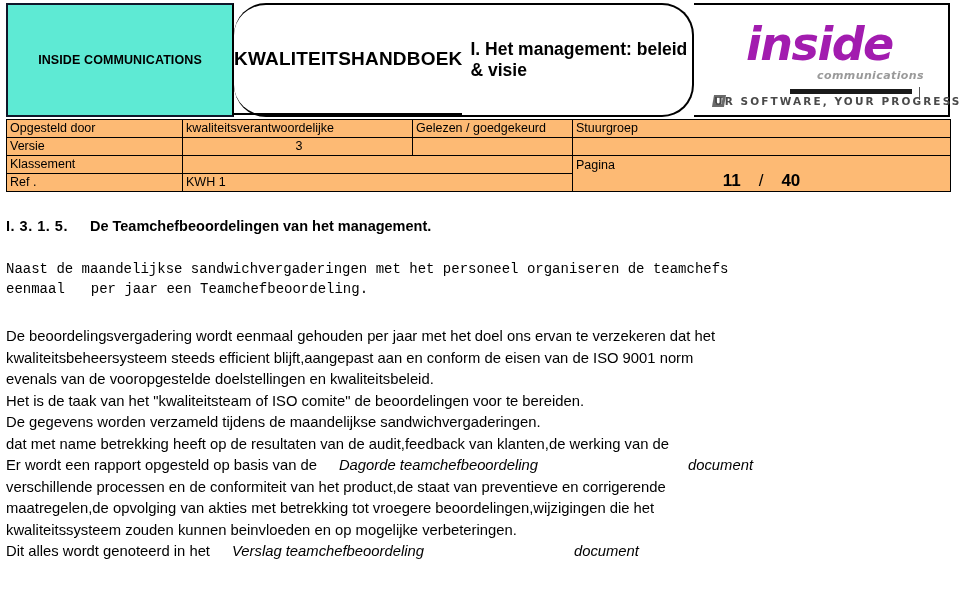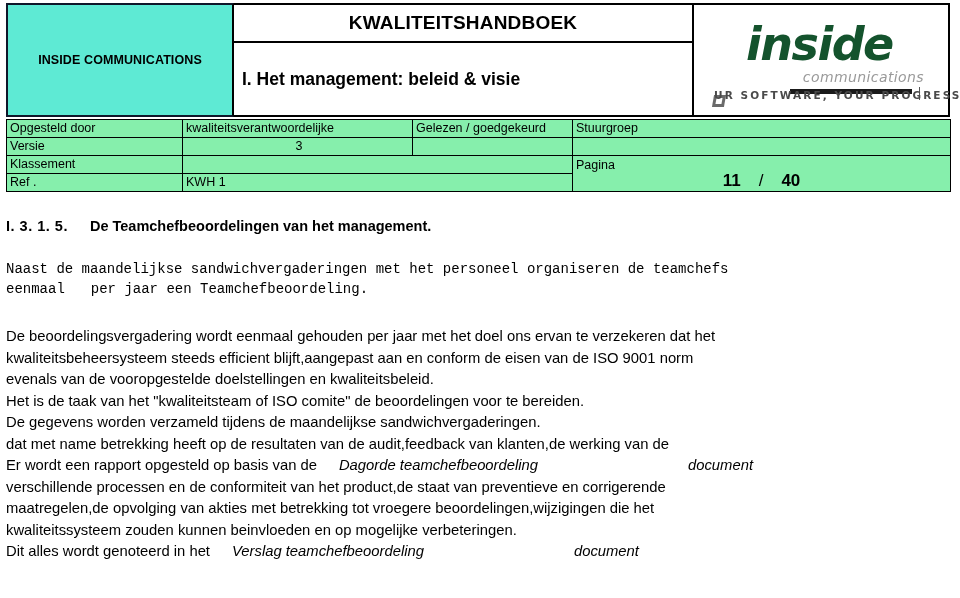--- a/index.html
+++ b/index.html
@@ -40,25 +40,26 @@
     font-size: 12.5px;
     font-weight: bold;
     letter-spacing: 0.1px;
     white-space: nowrap;
   }
 
   .title-cell {
     flex: 0 0 460px;
     width: 460px;
     display: flex;
-    flex-direction: column;
+    flex-direction: row;
     box-sizing: border-box;
     border-top: 2px solid #000;
     border-bottom: 2px solid #000;
     border-right: 2px solid #000;
+    border-radius: 32px;
   }
   .title-main {
     flex: 0 0 38px;
     display: flex;
     align-items: center;
     justify-content: center;
     border-bottom: 2px solid #000;
     box-sizing: border-box;
   }
   .title-main span {
@@ -96,55 +97,56 @@
     height: 96px;
     margin-top: 2px;
   }
   .logo-word {
     position: absolute;
     left: 34px;
     top: 8px;
     font-size: 46px;
     font-weight: bold;
     font-style: italic;
-    color: #14532d;
+    color: #a21caf;
     letter-spacing: -1.5px;
     line-height: 1;
     font-family: "DejaVu Sans", sans-serif;
   }
   .logo-comm {
     position: absolute;
     right: 6px;
     top: 56px;
-    font-size: 14px;
+    font-size: 11px;
     font-style: italic;
     color: #9a9a9a;
     letter-spacing: 0.4px;
     font-family: "DejaVu Sans", sans-serif;
+    font-weight: bold;
   }
   .logo-bar {
     position: absolute;
     left: 78px;
     top: 76px;
     width: 122px;
     height: 5px;
     background: #1a1a1a;
   }
   .logo-bar-tick {
     position: absolute;
     left: 207px;
     top: 74px;
     width: 1px;
     height: 13px;
     background: #555;
   }
   .logo-tagline {
     position: absolute;
     left: 2px;
-    top: 76px;
+    top: 82px;
     font-size: 10.5px;
     font-weight: bold;
     color: #4a4a4a;
     letter-spacing: 2.1px;
     white-space: nowrap;
     font-family: "DejaVu Sans", sans-serif;
   }
   .logo-square {
     position: absolute;
     left: 1px;
@@ -172,21 +174,21 @@
     table-layout: fixed;
   }
   .meta-table td {
     border: 1.6px solid #000;
     font-size: 12.5px;
     padding: 0 0 0 3px;
     height: 17px;
     line-height: 17px;
     vertical-align: middle;
     box-sizing: border-box;
-    background: #86efac;
+    background: #fdba74;
   }
   td.c-label  { width: 176px; }
   td.c-value  { width: 230px; text-align: center; }
   td.c-value-l { width: 230px; text-align: left; }
   td.c-read   { width: 160px; }
   td.c-group  { width: 378px; text-align: left; }
   td.no-border-r { border-right: none; }
   td.blank { }
   .pagina-cell {
     position: relative;

